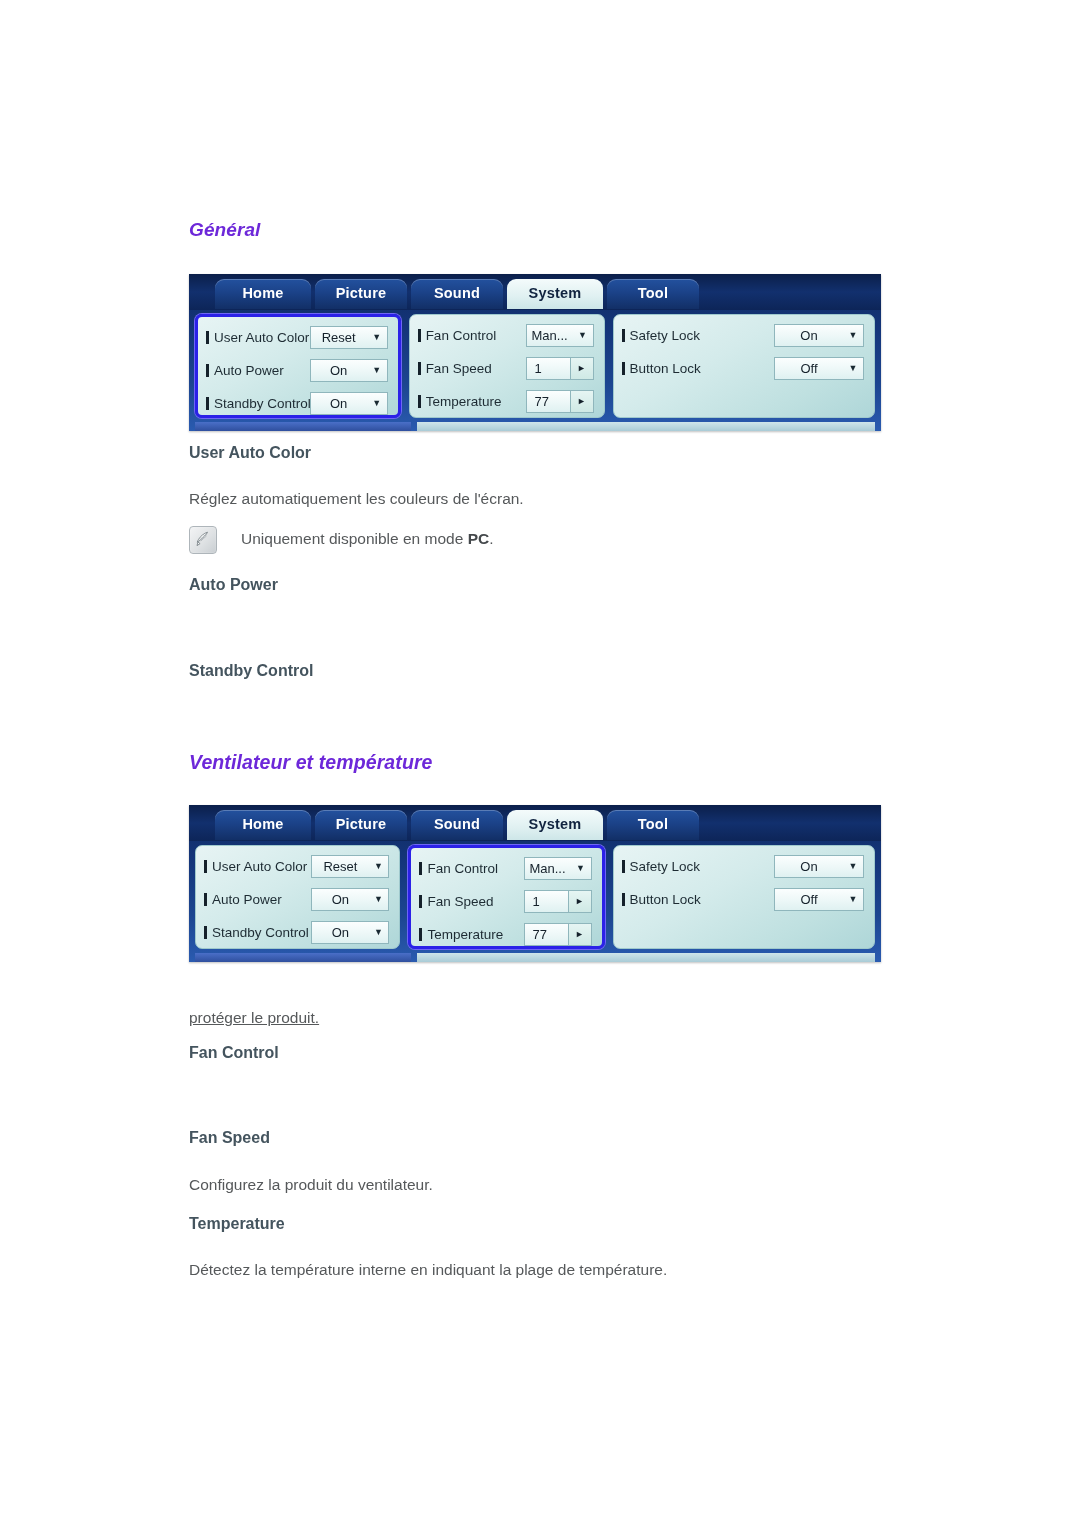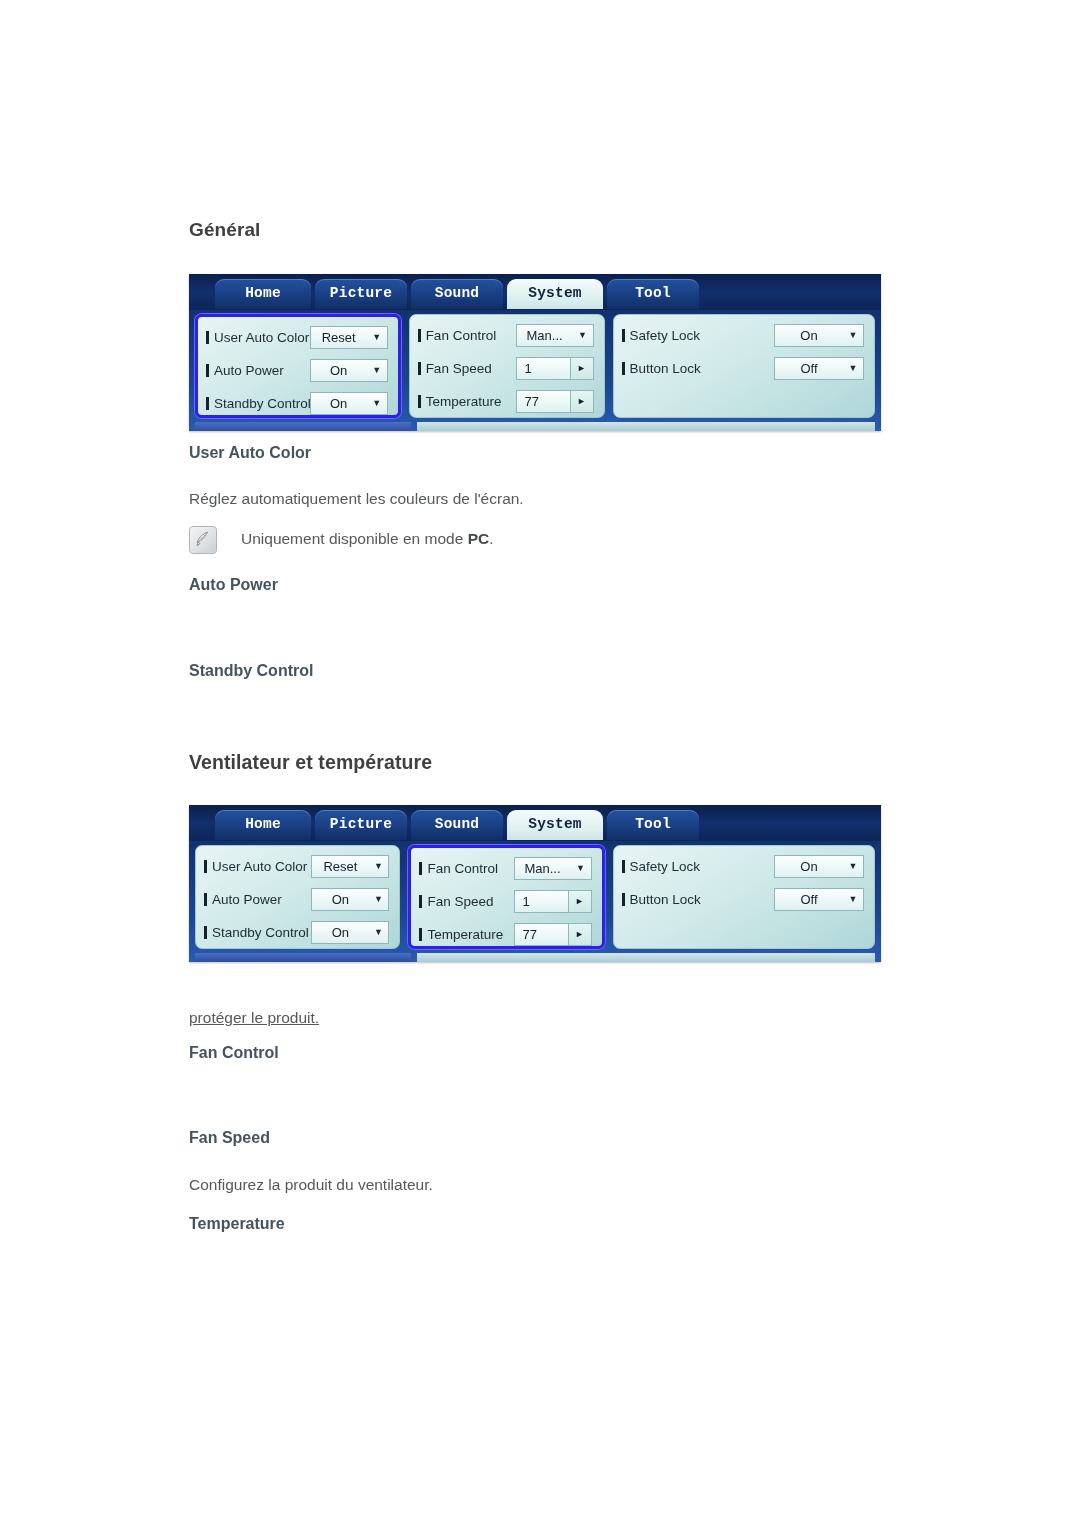--- a/index.html
+++ b/index.html
@@ -19,24 +19,25 @@
     position: absolute;
     left: 0; top: 0;
     width: 1080px;
     height: 1527px;
     overflow: hidden;
   }
 
   
   .section-heading {
     position: absolute;
-    color: #404040;
+    color: #6d28d9;
     font-weight: bold;
     letter-spacing: 0.1px;
     white-space: nowrap;
+    font-style: italic;
   }
   .h-general {
     left: 189px;
     top: 219px;
     font-size: 19px;
   }
   .h-fan {
     left: 189px;
     top: 751px;
     font-size: 19.5px;
@@ -95,21 +96,20 @@
     background: linear-gradient(180deg,#0f2a5e 0%, #14357a 35%, #1c4590 70%, #2a5bb0 100%);
     box-shadow: 0 1px 2px rgba(0,0,0,0.25);
   }
   .osd-tabs {
     position: absolute;
     left: 0; top: 0;
     width: 692px;
     height: 36px;
     background:
       linear-gradient(180deg,#0b1f4a 0%, #12306e 50%, #0d2558 100%);
-    font-family: Liberation Mono, monospace;
   }
   .osd-tab {
     position: absolute;
     top: 5px;
     height: 30px;
     border-radius: 9px 9px 0 0;
     color: #ffffff;
     font-size: 14.5px;
     font-weight: bold;
     text-align: center;
@@ -211,21 +211,21 @@
     border-left: 1px solid #8fb6bc;
     background: linear-gradient(180deg,#e6f5f3 0%, #cfe9e5 100%);
     display: flex;
     align-items: center;
     justify-content: center;
     font-size: 9px;
     color: #15212b;
   }
 
   .w78 { width: 78px; }
-  .w86 { width: 78px; margin-left: 12px; }
+  .w86 { width: 68px; margin-left: 12px; }
   .w90 { width: 90px; }
 
   .osd-footer {
     position: absolute;
     left: 0;
     bottom: 0;
     width: 692px;
     height: 9px;
   }
   .osd-footer .seg-a {
@@ -488,14 +488,15 @@
   </div>
 
   <div class="body-text" style="left:189px; top:1001px;text-decoration:underline;">protéger le produit.</div>
 
   <div class="sub-heading" style="left:189px; top:1044px;">Fan Control</div>
 
   <div class="sub-heading" style="left:189px; top:1129px;">Fan Speed</div>
   <div class="body-text" style="left:189px; top:1168px;">Configurez la produit du ventilateur.</div>
 
   <div class="sub-heading" style="left:189px; top:1215px;">Temperature</div>
+  <div class="body-text" style="left:189px; top:1253px;">Détectez la température interne en indiquant la plage de température.</div>
 
 </div>
 
 </body></html>

